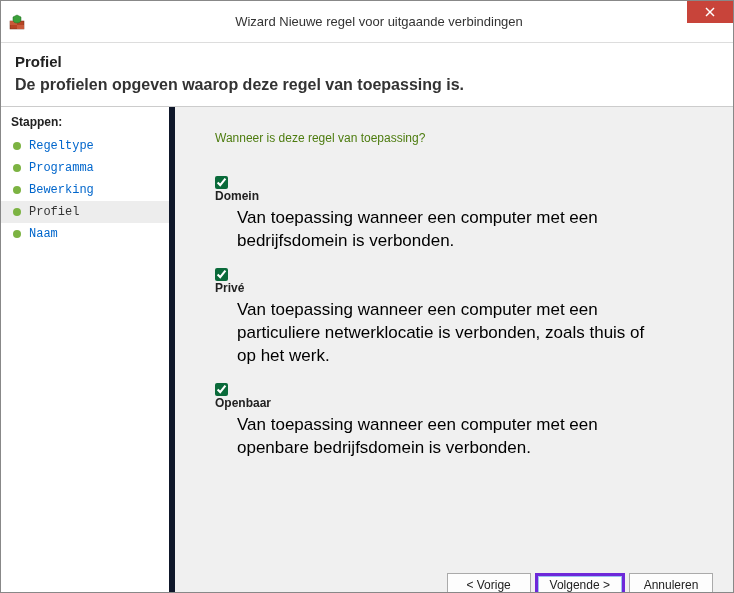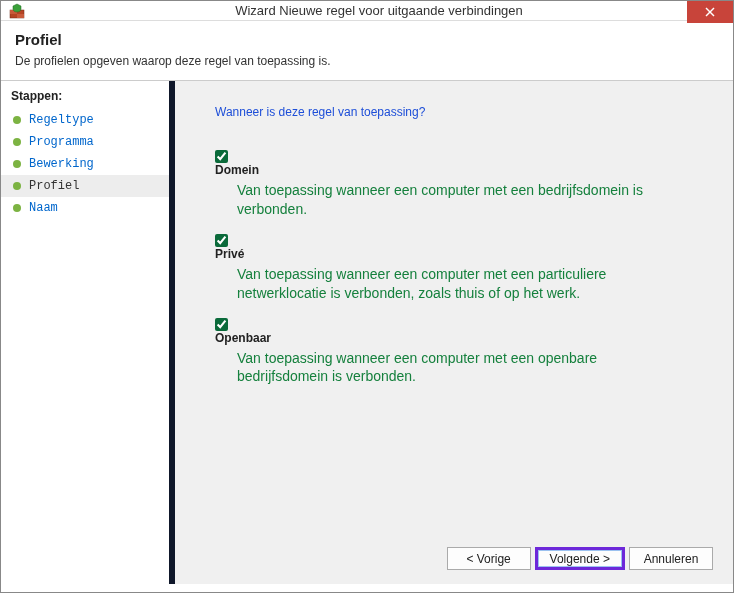--- a/index.html
+++ b/index.html
@@ -8,21 +8,21 @@
     font-family: "Segoe UI", Tahoma, sans-serif;
     font-size: 12px;
     background: #fff;
     color: #000;
     width: 734px;
     height: 593px;
     overflow: hidden;
     border: 1px solid #888;
   }
   .titlebar {
-    height: 20px;
+    height: 42px;
     background: #fff;
     border-bottom: 1px solid #ddd;
     display: flex;
     align-items: center;
     position: relative;
   }
   .titlebar .app-icon {
     width: 16px; height: 16px;
     margin-left: 8px;
   }
@@ -49,22 +49,23 @@
     padding: 10px 14px 12px 14px;
     border-bottom: 1px solid #ccc;
   }
   .header-pane .heading {
     font-size: 15px;
     font-weight: bold;
     color: #222;
     margin-bottom: 6px;
   }
   .header-pane .subheading {
-    font-size: 12px;
+    font-size: 16px;
     color: #333;
+    font-weight: bold;
   }
   .body-area {
     display: flex;
     height: calc(100% - 30px - 58px);
     background: #f0f0f0;
   }
   .sidebar {
     width: 174px;
     background: #fff;
     border-right: 6px solid #0f172a;
@@ -103,41 +104,41 @@
   .main-pane {
     flex: 1;
     background: #f0f0f0;
     padding: 24px 28px 10px 40px;
     position: relative;
     display: flex;
     flex-direction: column;
   }
   .question {
     font-size: 12px;
-    color: #1d4ed8;
+    color: #4d7c0f;
     margin-bottom: 30px;
   }
   .check-row {
     display: flex;
     align-items: flex-start;
     margin-bottom: 4px;
     flex-direction: column;
   }
   .check-row input[type=checkbox] {
     margin: 1px 6px 0 0;
     accent-color: #0a6a3a;
   }
   .check-label {
     font-weight: bold;
     font-size: 12px;
     color: #222;
   }
   .check-desc {
-    font-size: 14px;
-    color: #15803d;
+    font-size: 17px;
+    color: #000000;
     margin: 2px 0 14px 22px;
     max-width: 430px;
     line-height: 1.35;
   }
   .button-bar {
     position: absolute;
     bottom: 14px;
     right: 20px;
     display: flex;
     gap: 4px;

